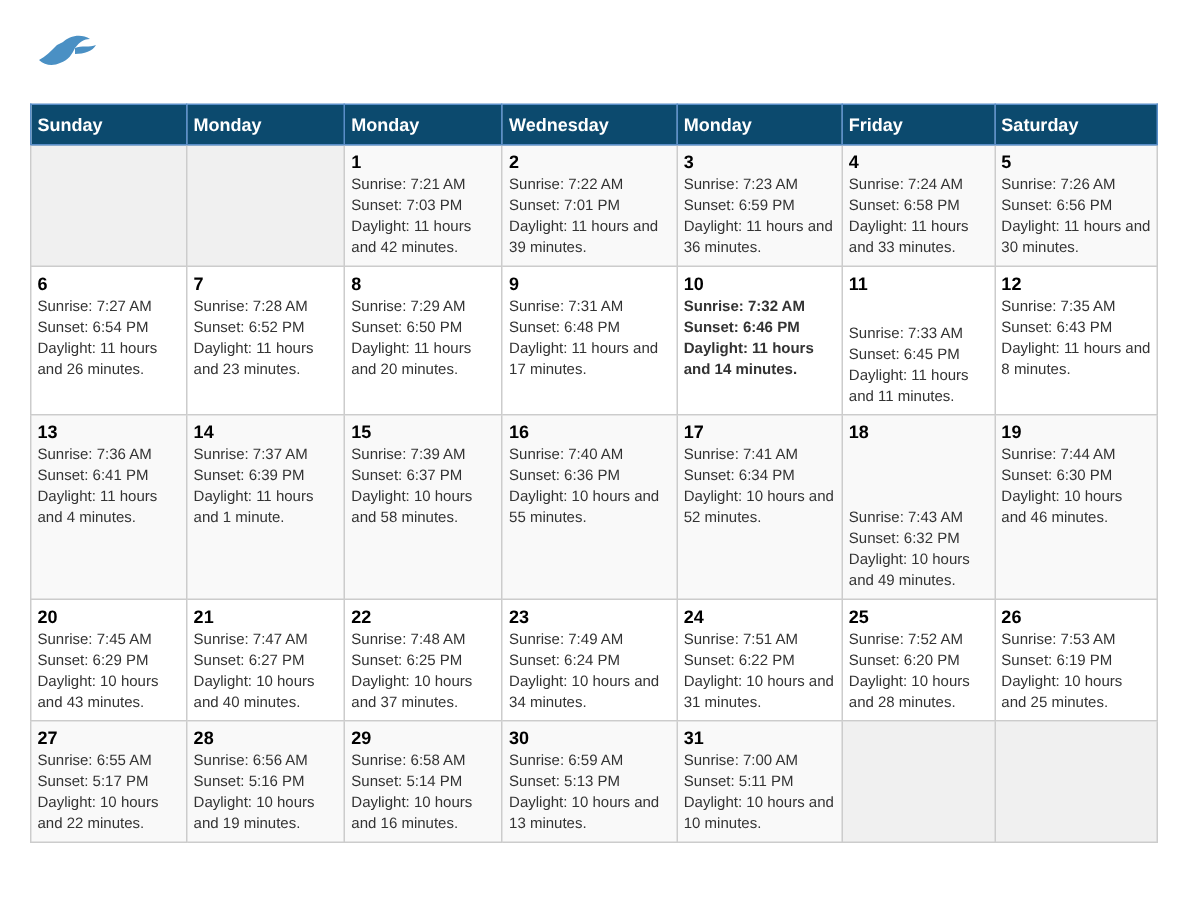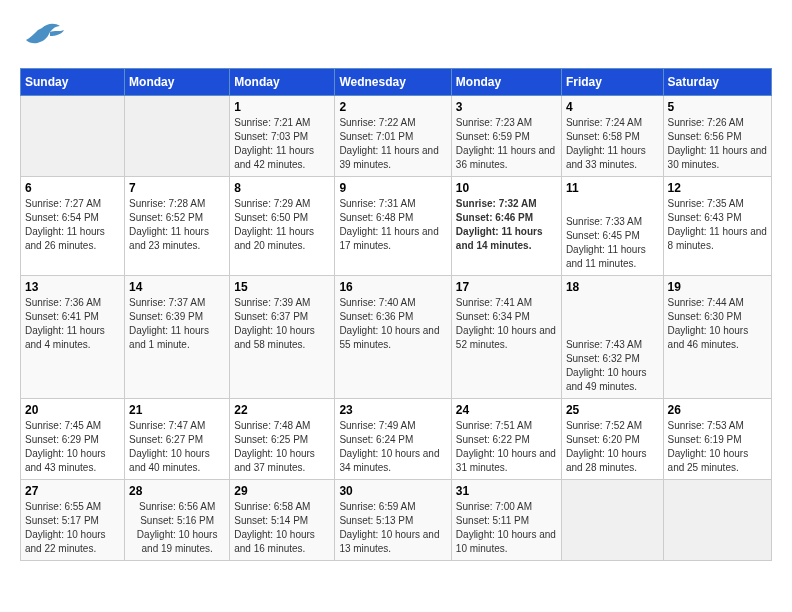--- a/index.html
+++ b/index.html
@@ -33,21 +33,21 @@
     .location-title {
       font-size: 16px;
       color: #333;
     }
     table {
       width: 100%;
       border-collapse: collapse;
       font-size: 11px;
     }
     thead tr th {
-      background: #1d4ed8;
+      background: #0c4a6e;
       color: #fff;
       padding: 6px 4px;
       text-align: left;
       font-size: 12px;
       font-weight: bold;
       border: 1px solid #5a8ec8;
     }
     tbody tr td {
       border: 1px solid #ccc;
       vertical-align: top;
@@ -279,21 +279,21 @@
       </tr>
       <tr>
         <td>
           <span class="day-num">27</span>
           <div class="day-info" style="white-space: pre-line;">Sunrise: 6:55 AM
 Sunset: 5:17 PM
 Daylight: 10 hours and 22 minutes.</div>
         </td>
         <td>
           <span class="day-num">28</span>
-          <div class="day-info" style="white-space: pre-line; text-align: center;">Sunrise: 6:56 AM
+          <div class="day-info" style="white-space: pre-line;">Sunrise: 6:56 AM
 Sunset: 5:16 PM
 Daylight: 10 hours and 19 minutes.</div>
         </td>
         <td>
           <span class="day-num">29</span>
           <div class="day-info" style="white-space: pre-line;">Sunrise: 6:58 AM
 Sunset: 5:14 PM
 Daylight: 10 hours and 16 minutes.</div>
         </td>
         <td>

